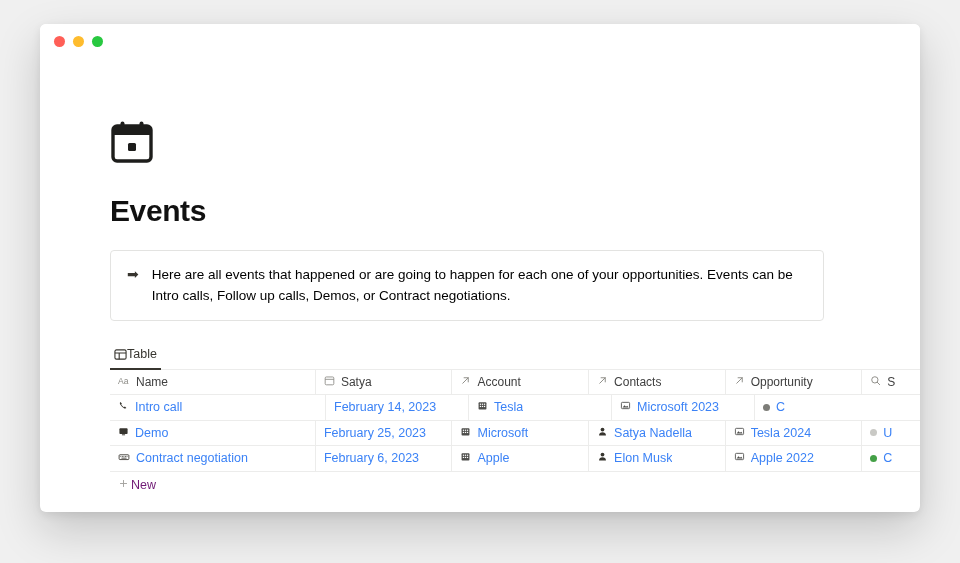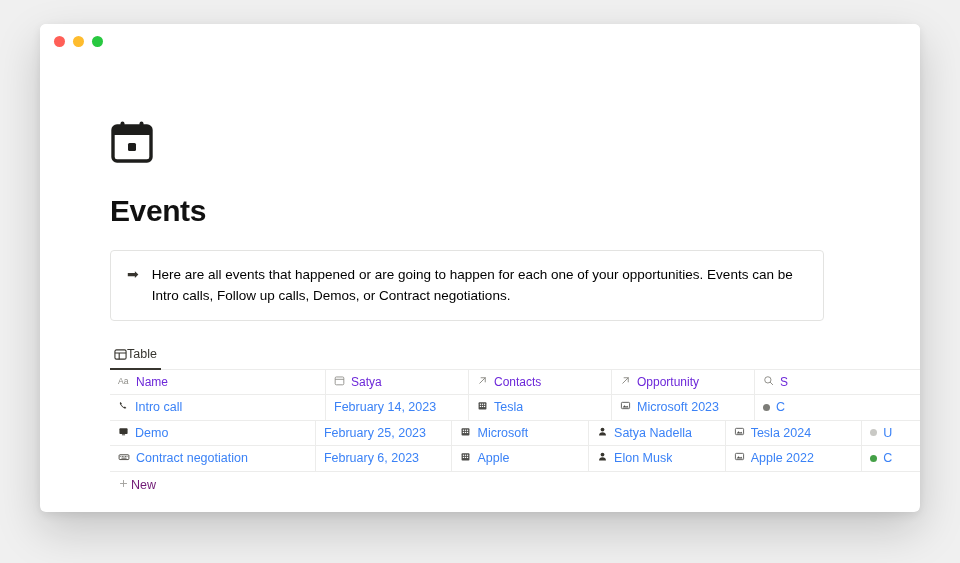--- a/index.html
+++ b/index.html
@@ -139,21 +139,21 @@
     overflow: hidden;
     white-space: nowrap;
   }
   .c-name { width: 216px; }
   .c-date { width: 143px; }
   .c-account { width: 143px; }
   .c-contacts { width: 143px; }
   .c-opportunity { width: 143px; }
   .c-status { width: 60px; border-right: none; }
 
-  .trow.head .tcell { color: #6d28d9; font-size: 12px; }
+  .trow.head .tcell { color: #404040; font-size: 12px; }
   .trow.body .tcell { color: #3b82f6; }
   .cell-label { overflow: hidden; text-overflow: clip; }
   .name-label { font-weight: 400; }
 
   .icon-mini { flex: 0 0 auto; display: block; }
 
   .newrow {
     display: flex;
     align-items: center;
     gap: 2px;
@@ -229,20 +229,28 @@
           </div>
           <div class="tcell c-date">
             <span class="icon-mini">
               <svg width="11" height="11" viewBox="0 0 14 14">
                 <rect x="1.5" y="2.5" width="11" height="10" rx="1.5" fill="none" stroke="#8b8a85" stroke-width="1.1"></rect>
                 <line x1="1.5" y1="5.5" x2="12.5" y2="5.5" stroke="#8b8a85" stroke-width="1.1"></line>
               </svg>
             </span>
             <span class="cell-label">Satya</span>
           </div>
+          <div class="tcell c-account">
+            <span class="icon-mini">
+              <svg width="11" height="11" viewBox="0 0 14 14">
+                <path d="M3.5 10.5 L10.5 3.5 M5.2 3.5 H10.5 V8.8" fill="none" stroke="#8b8a85" stroke-width="1.2" stroke-linecap="round"></path>
+              </svg>
+            </span>
+            <span class="cell-label">Account</span>
+          </div>
           <div class="tcell c-contacts">
             <span class="icon-mini">
               <svg width="11" height="11" viewBox="0 0 14 14">
                 <path d="M3.5 10.5 L10.5 3.5 M5.2 3.5 H10.5 V8.8" fill="none" stroke="#8b8a85" stroke-width="1.2" stroke-linecap="round"></path>
               </svg>
             </span>
             <span class="cell-label">Contacts</span>
           </div>
           <div class="tcell c-opportunity">
             <span class="icon-mini">

